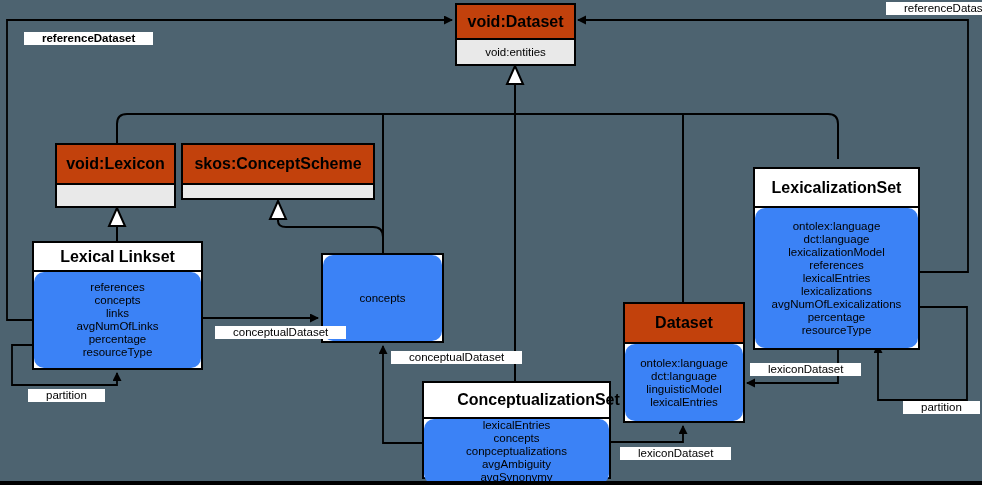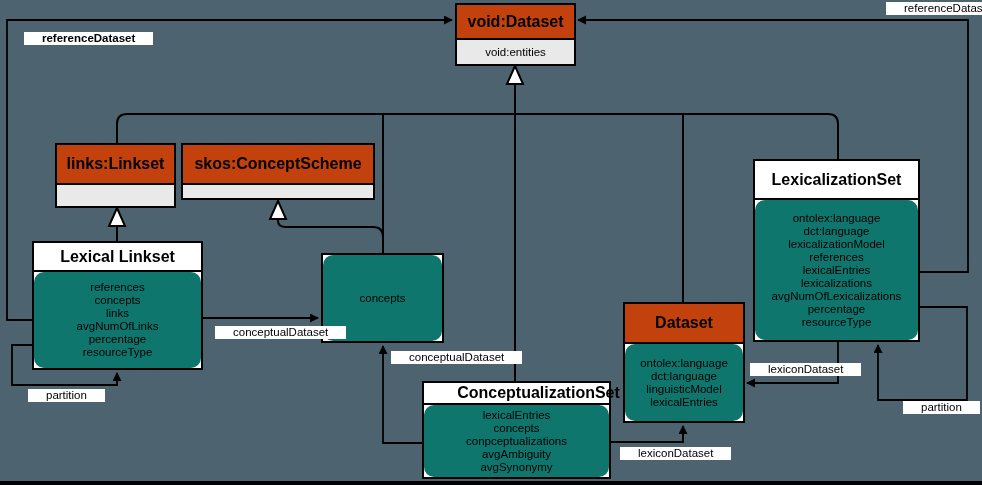--- a/index.html
+++ b/index.html
@@ -39,21 +39,21 @@
     align-items:center;
     justify-content:center;
     font-size:11.5px;
     line-height:13px;
     text-align:center;
     box-sizing:border-box;
     border-radius:10px;
   }
   .gray{background:#e9e9e9;}
   .title.gray{background:#c2410c;}
-  .attrs.white{background:#0f766e;}
+  .attrs.white{background:#3b82f6;}
   .edge-label{
     position:absolute;
     background:#fff;
     color:#000;
     font-size:11.5px;
     line-height:13px;
     padding:0 18px;
     white-space:nowrap;
   }
   .edge-label.bold{font-weight:bold;}
@@ -106,21 +106,21 @@
   </svg>
 
   <div class="uml-class gray" style="left:455px;top:3px;width:121px;height:63px;">
     <div class="title gray" style="height:35px;">void:Dataset</div>
     <div class="attrs gray">
         <div class="attr">void:entities</div>
       </div>
   </div>
 
   <div class="uml-class gray" style="left:55px;top:143px;width:121px;height:65px;">
-    <div class="title gray" style="height:40px;">links:Linkset</div>
+    <div class="title gray" style="height:40px;">void:Lexicon</div>
     <div class="attrs gray"></div>
   </div>
 
   <div class="uml-class gray" style="left:181px;top:143px;width:194px;height:57px;">
     <div class="title gray" style="height:40px;">skos:ConceptScheme</div>
     <div class="attrs gray"></div>
   </div>
 
   <div class="uml-class" style="left:32px;top:241px;width:171px;height:129px;">
     <div class="title" style="height:29px;text-align:right;">Lexical Linkset</div>
@@ -134,41 +134,41 @@
       </div>
   </div>
 
   <div class="uml-class" style="left:321px;top:253px;width:123px;height:90px;">
     <div class="attrs white">
         <div class="attr">concepts</div>
       </div>
   </div>
 
   <div class="uml-class" style="left:422px;top:381px;width:189px;height:98px;">
-    <div class="title" style="height:22px;padding-left:44px;">ConceptualizationSet</div>
+    <div class="title" style="height:36px;padding-left:44px;">ConceptualizationSet</div>
     <div class="attrs white">
         <div class="attr">lexicalEntries</div>
         <div class="attr">concepts</div>
         <div class="attr">conpceptualizations</div>
         <div class="attr">avgAmbiguity</div>
         <div class="attr">avgSynonymy</div>
       </div>
   </div>
 
   <div class="uml-class" style="left:623px;top:302px;width:122px;height:121px;">
     <div class="title gray" style="height:40px;">Dataset</div>
     <div class="attrs white">
         <div class="attr">ontolex:language</div>
         <div class="attr">dct:language</div>
         <div class="attr">linguisticModel</div>
         <div class="attr">lexicalEntries</div>
       </div>
   </div>
 
-  <div class="uml-class" style="left:753px;top:159px;width:167px;height:183px;">
+  <div class="uml-class" style="left:753px;top:167px;width:167px;height:183px;">
     <div class="title" style="height:39px;">LexicalizationSet</div>
     <div class="attrs white">
         <div class="attr">ontolex:language</div>
         <div class="attr">dct:language</div>
         <div class="attr">lexicalizationModel</div>
         <div class="attr">references</div>
         <div class="attr">lexicalEntries</div>
         <div class="attr">lexicalizations</div>
         <div class="attr">avgNumOfLexicalizations</div>
         <div class="attr">percentage</div>

